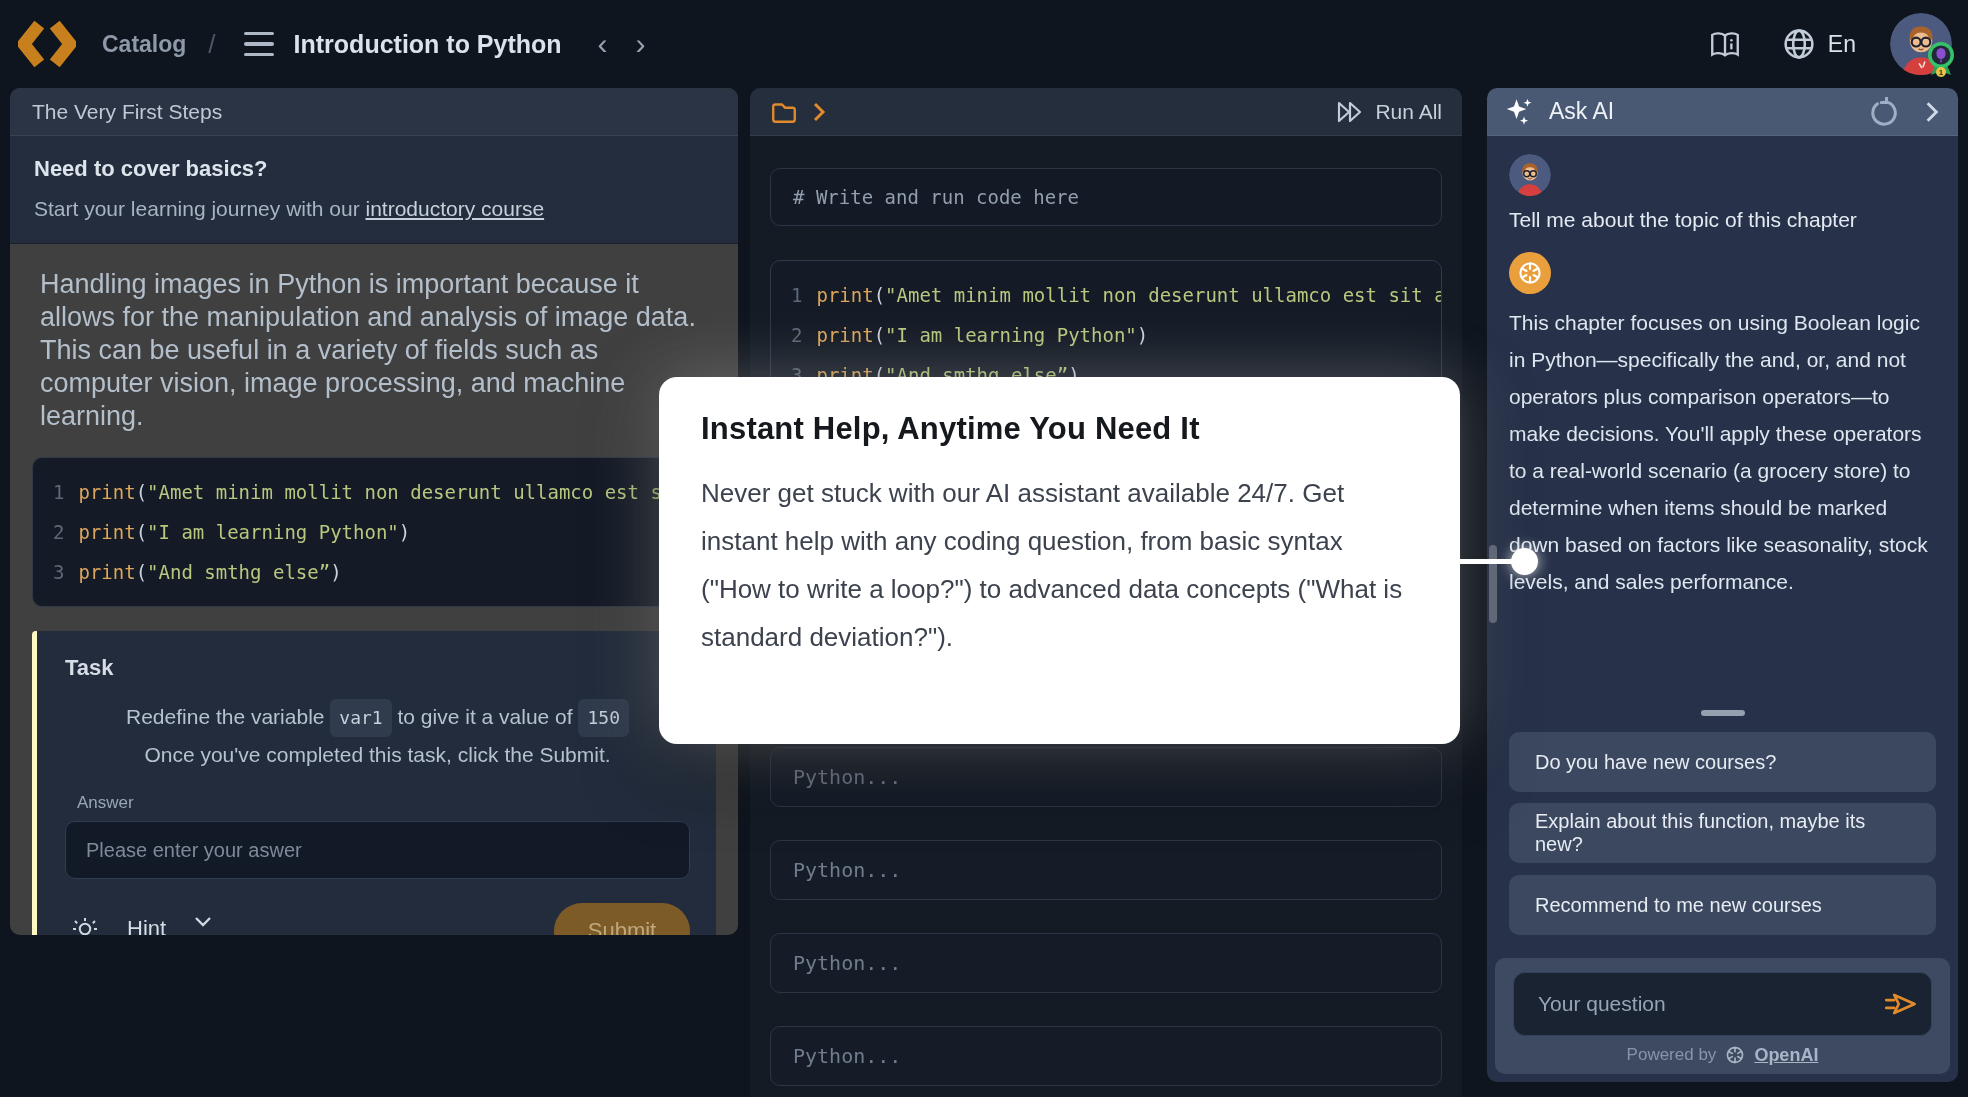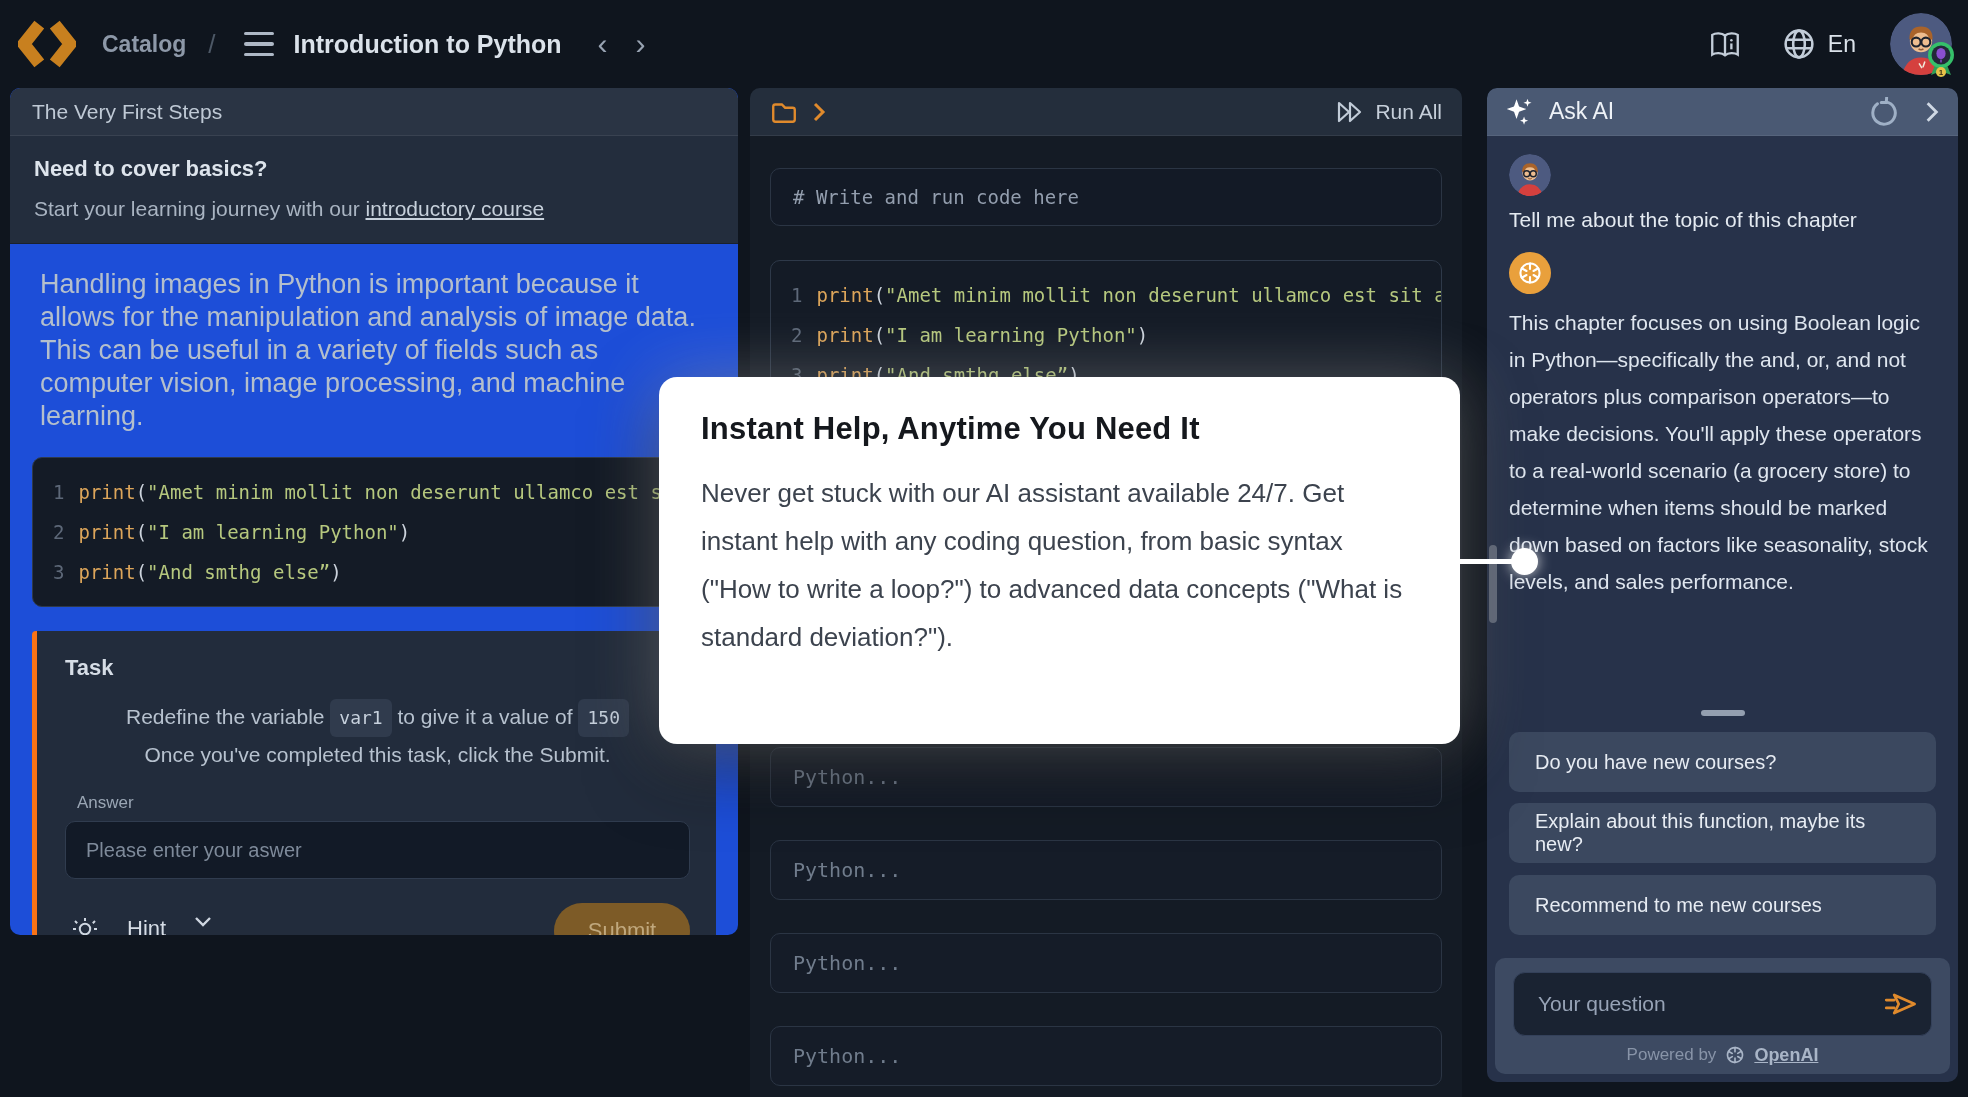--- a/index.html
+++ b/index.html
@@ -26,41 +26,41 @@
   .avatar-wrap { position:relative; width:62px; height:62px; margin-right:16px; cursor:pointer; }
   .avatar-wrap svg.av { width:62px; height:62px; }
   .badge { position:absolute; right:-6px; bottom:-4px; width:34px; height:38px; }
 
   
   .panel-head { height:48px; display:flex; align-items:center;
                 border-bottom:1px solid rgba(255,255,255,.07); }
 
   
   .left-panel { position:absolute; left:10px; top:88px; width:728px; height:847px;
-                background:#1d4ed8; border-radius:10px; overflow:hidden; }
+                background:#404040; border-radius:10px; overflow:hidden; }
   .lp-head { background:#2a3444; border-radius:10px 10px 0 0; padding-left:22px; }
   .lp-head-title { font-size:21px; color:#bfc9d5; }
   .lp-basics { background:#232d3d; padding:20px 24px 22px 24px;
                border-bottom:1px solid rgba(0,0,0,.25); }
   .lp-basics h3 { font-size:22px; font-weight:700; color:#dde4ec; }
   .lp-basics p { margin-top:15px; font-size:21px; color:#a9b4c2; }
   .lp-basics a { color:#c6d0db; text-decoration:underline; cursor:pointer; }
   .lp-body { padding:24px 22px 0 22px; }
   .lp-para { font-size:27px; line-height:33px; color:#b4bfcc; padding:0 8px; }
 
   .code-block { margin-top:24px; background:#141b26; border:1.5px solid #2e3949;
                 border-radius:10px; padding:14px 20px; overflow:hidden;
                 font-family:"DejaVu Sans Mono", monospace; font-size:19px; }
   .code-line { display:flex; white-space:pre; line-height:40px; }
   .ln { color:#5d6878; margin-right:14px; }
   .kw { color:#dca55a; }
   .pn { color:#ccd3dc; }
   .st { color:#b6c87e; }
 
-  .task-card { margin-top:24px; background:#222c3c; border-left:5px solid #f97316;
+  .task-card { margin-top:24px; background:#222c3c; border-left:5px solid #fef9c3;
                border-radius:4px; padding:24px 26px 24px 28px; }
   .task-title { font-size:22px; font-weight:700; color:#d6dde6; }
   .task-desc { margin-top:18px; font-size:21px; line-height:36px; color:#b7c2cf;text-align:center; }
   .chip { display:inline-block; background:#303b4d; border-radius:6px; padding:1px 9px;
           font-family:"DejaVu Sans Mono", monospace; font-size:18px; color:#c7d1dd; }
   .answer-label { margin:20px 0 8px 12px; font-size:17px; color:#9aa6b4; }
   .answer-input { width:100%; height:58px; background:#121a27; border:1.5px solid #303c4f;
                   border-radius:10px; color:#cfd8e2; font-size:20px; padding:0 20px;
                   font-family:"Liberation Sans", sans-serif; outline:none; }
   .answer-input::placeholder { color:#7e8a9a; }

